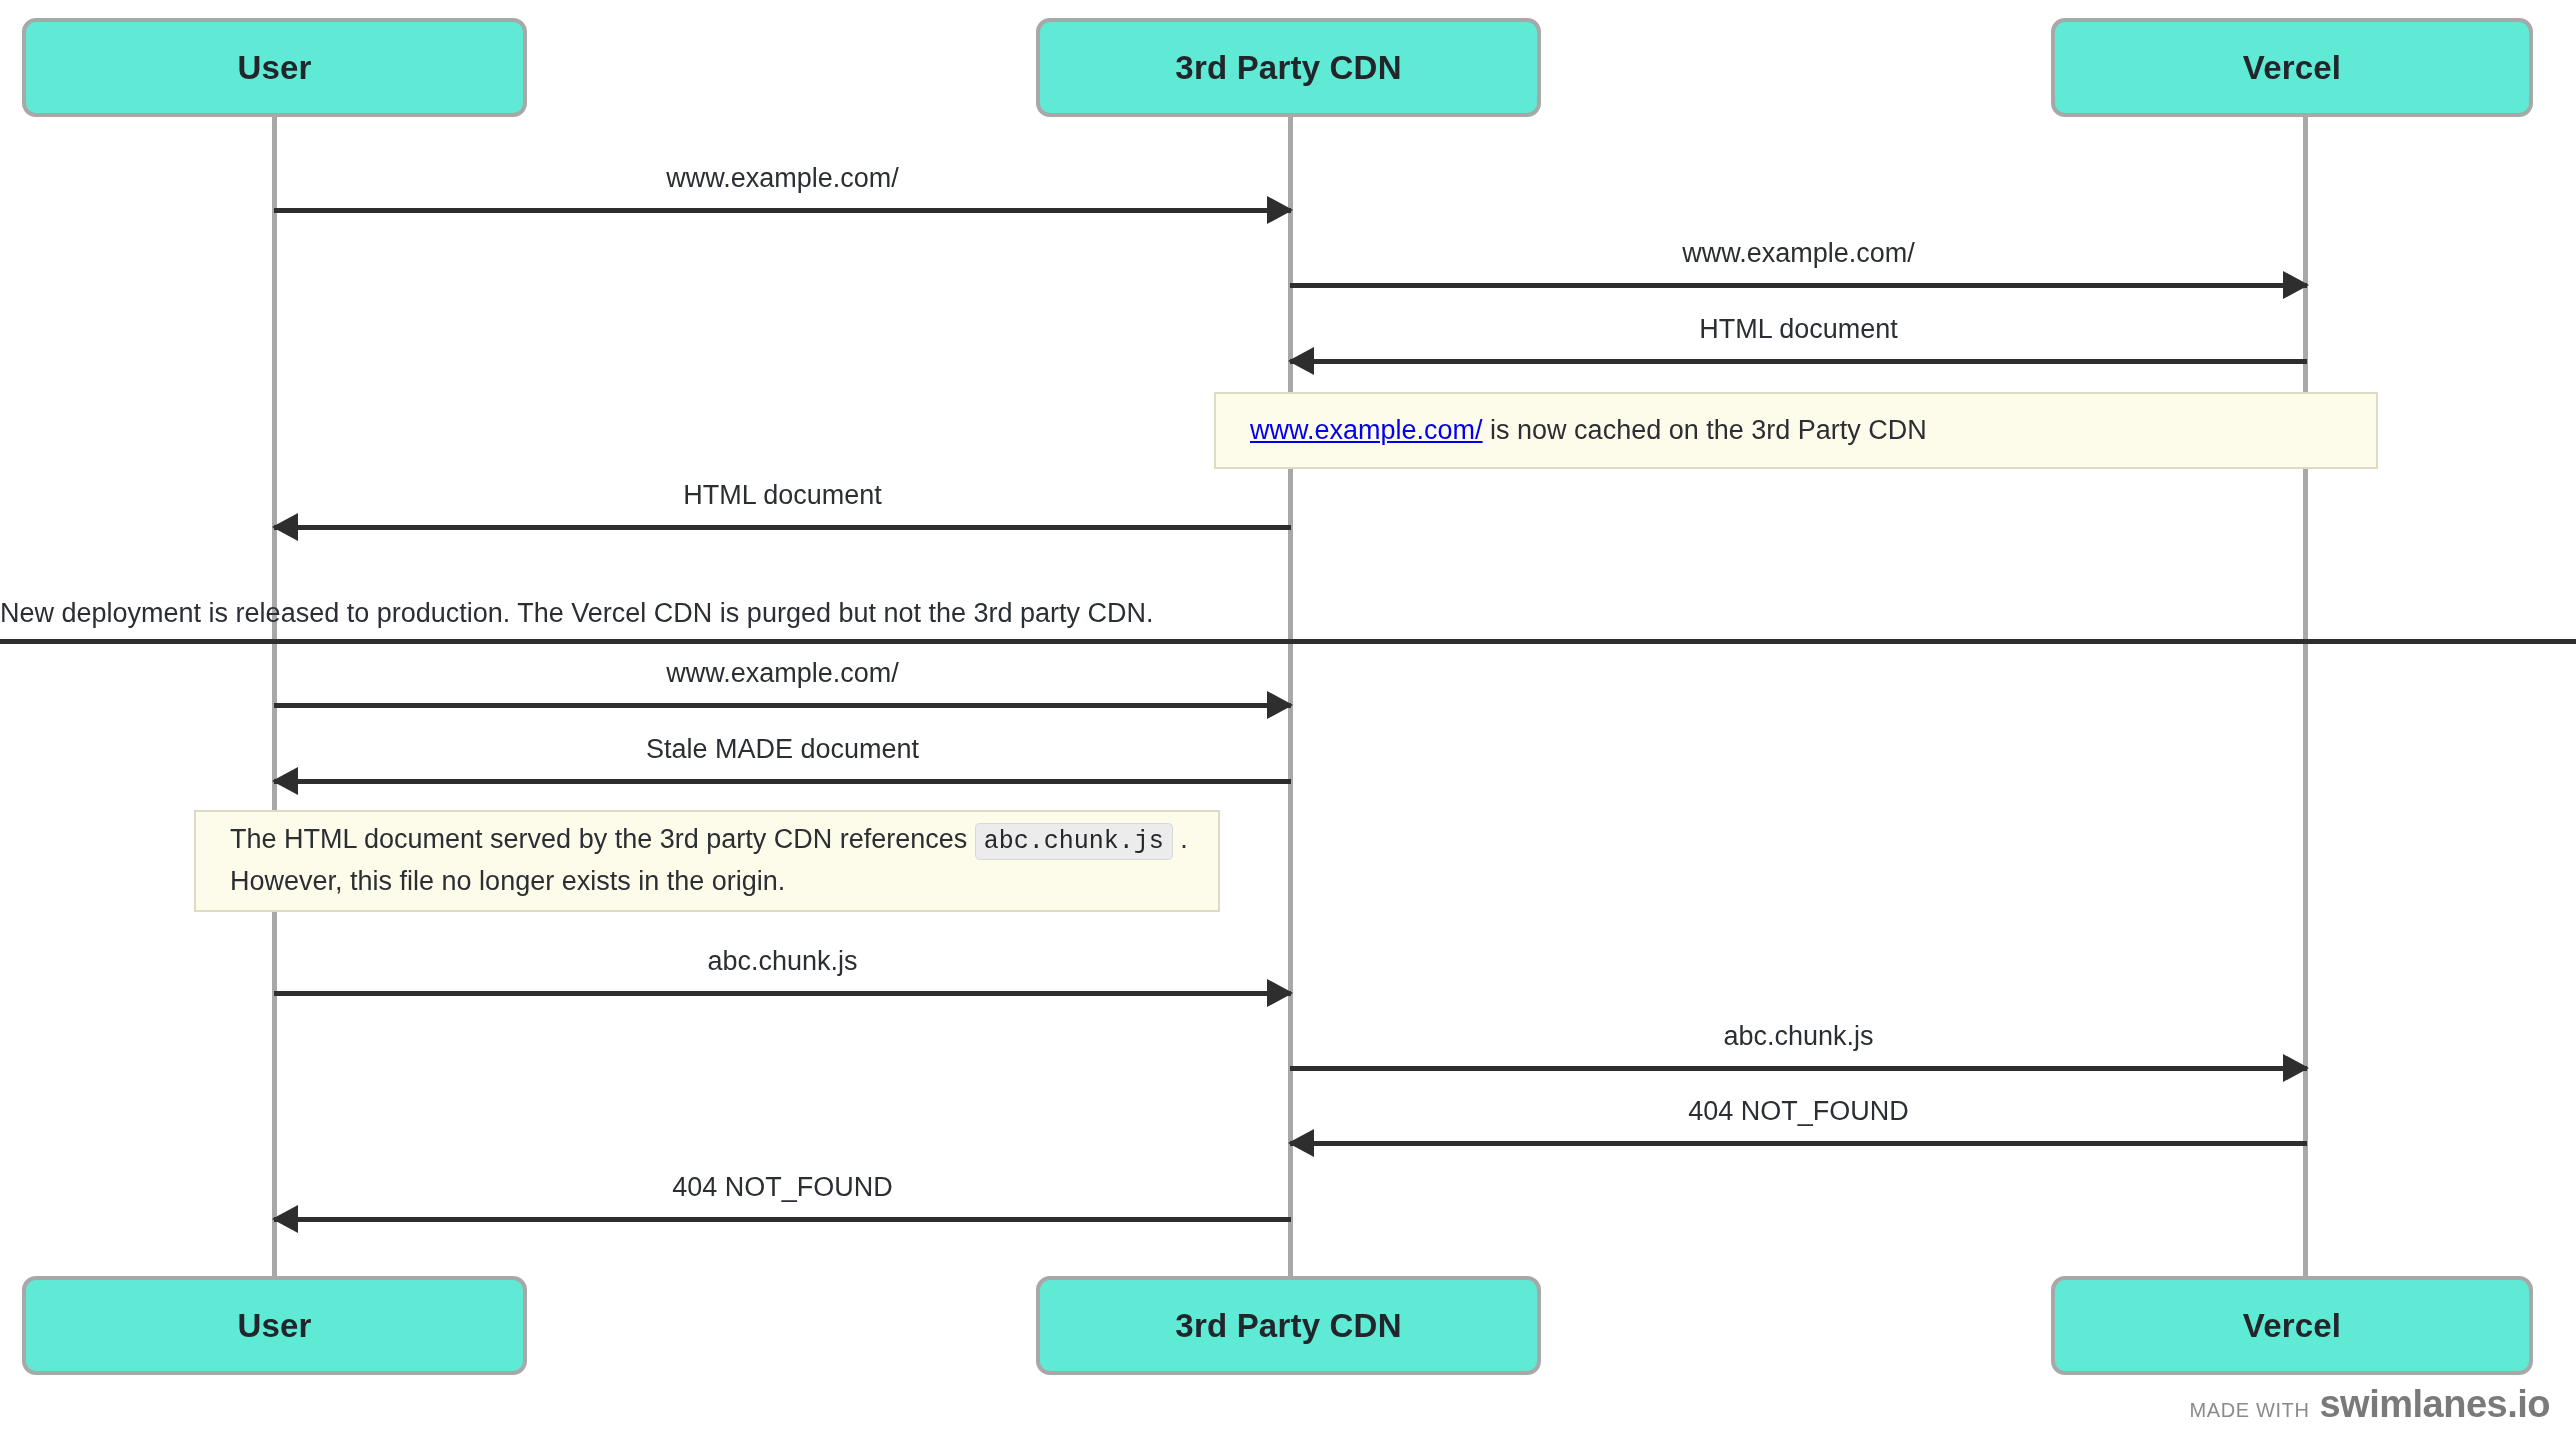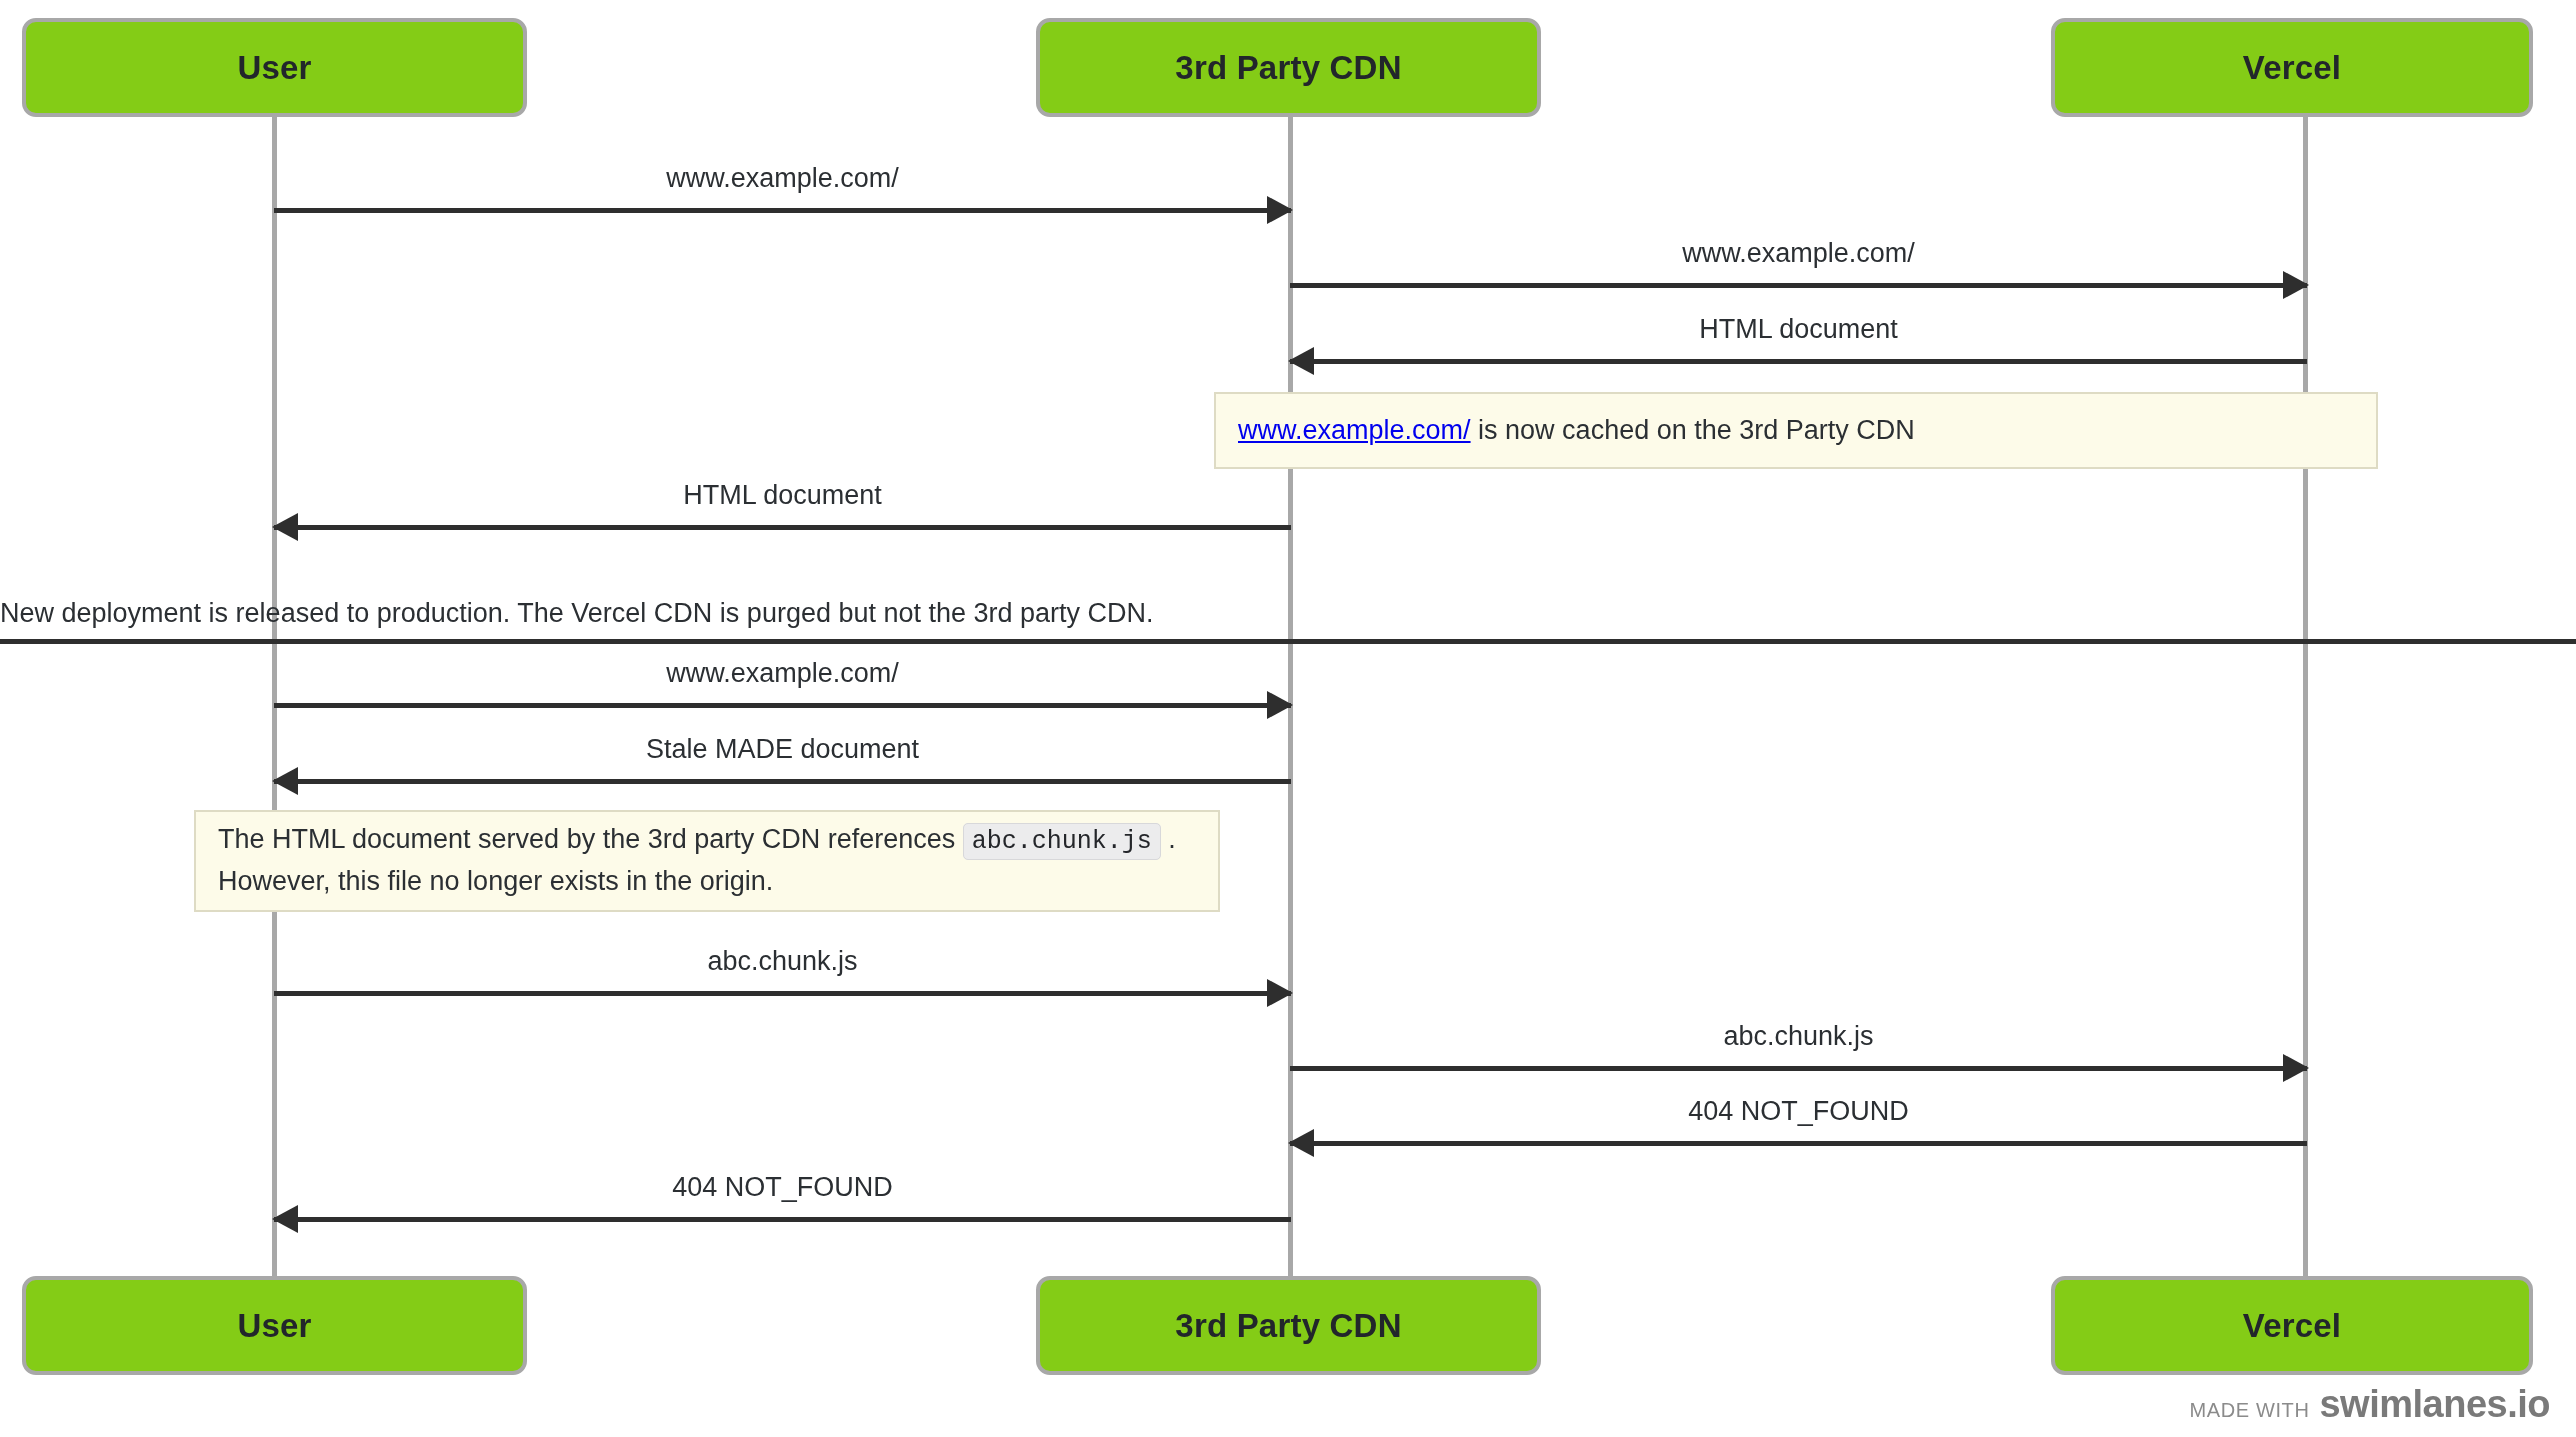--- a/index.html
+++ b/index.html
@@ -2,42 +2,42 @@
 <html><head>
 <meta charset="utf-8">
 <style>
   html,body{margin:0;padding:0;background:#ffffff;}
   body{width:2576px;height:1438px;position:relative;overflow:hidden;
        font-family:"Liberation Sans","DejaVu Sans",sans-serif;}
   .canvas{position:absolute;inset:0;}
 
   
   .actor-box{position:absolute;box-sizing:border-box;
-    border:4px solid #a8a8a8;border-radius:14px;background:#84cc16;
+    border:4px solid #a8a8a8;border-radius:14px;background:#5eead4;
     display:flex;align-items:center;justify-content:center;}
   .actor-label{font-size:33px;font-weight:700;color:#22262b;letter-spacing:0.2px;
     white-space:nowrap;}
 
   
   .lifeline{position:absolute;width:5px;background:#a8a8a8;}
 
   
   .msg{position:absolute;height:0;}
   .msg .line{position:absolute;left:0;right:0;top:0;height:5px;background:#2e2e2e;}
   .msg .head{position:absolute;top:-12px;width:0;height:0;
     border-top:14px solid transparent;border-bottom:14px solid transparent;}
   .msg.right .head{right:-2px;border-left:26px solid #2e2e2e;}
   .msg.left  .head{left:-2px; border-right:26px solid #2e2e2e;}
   .msg .msg-label{position:absolute;left:0;right:0;bottom:14px;text-align:center;
     font-size:27px;color:#2b2f33;white-space:nowrap;}
 
   
   .note{position:absolute;box-sizing:border-box;
     background:#fdfbe9;border:2px solid #dedbc4;
-    display:flex;align-items:center;}
+    display:flex;align-items:center;padding-left:12px;}
   .note-text{font-size:27px;color:#2b2f33;line-height:1.55;padding:0 22px;}
   .note-link{color:#0000ee;text-decoration:underline;}
   .code{font-family:"Liberation Mono","DejaVu Sans Mono",monospace;
     font-size:25px;background:#ececed;border:1px solid #d8d8da;border-radius:5px;
     padding:3px 8px;color:#24262a;}
 
   
   .divider-rule{position:absolute;height:5px;background:#2e2e2e;}
   .divider-label{position:absolute;font-size:27px;color:#2b2f33;
     white-space:nowrap;}

